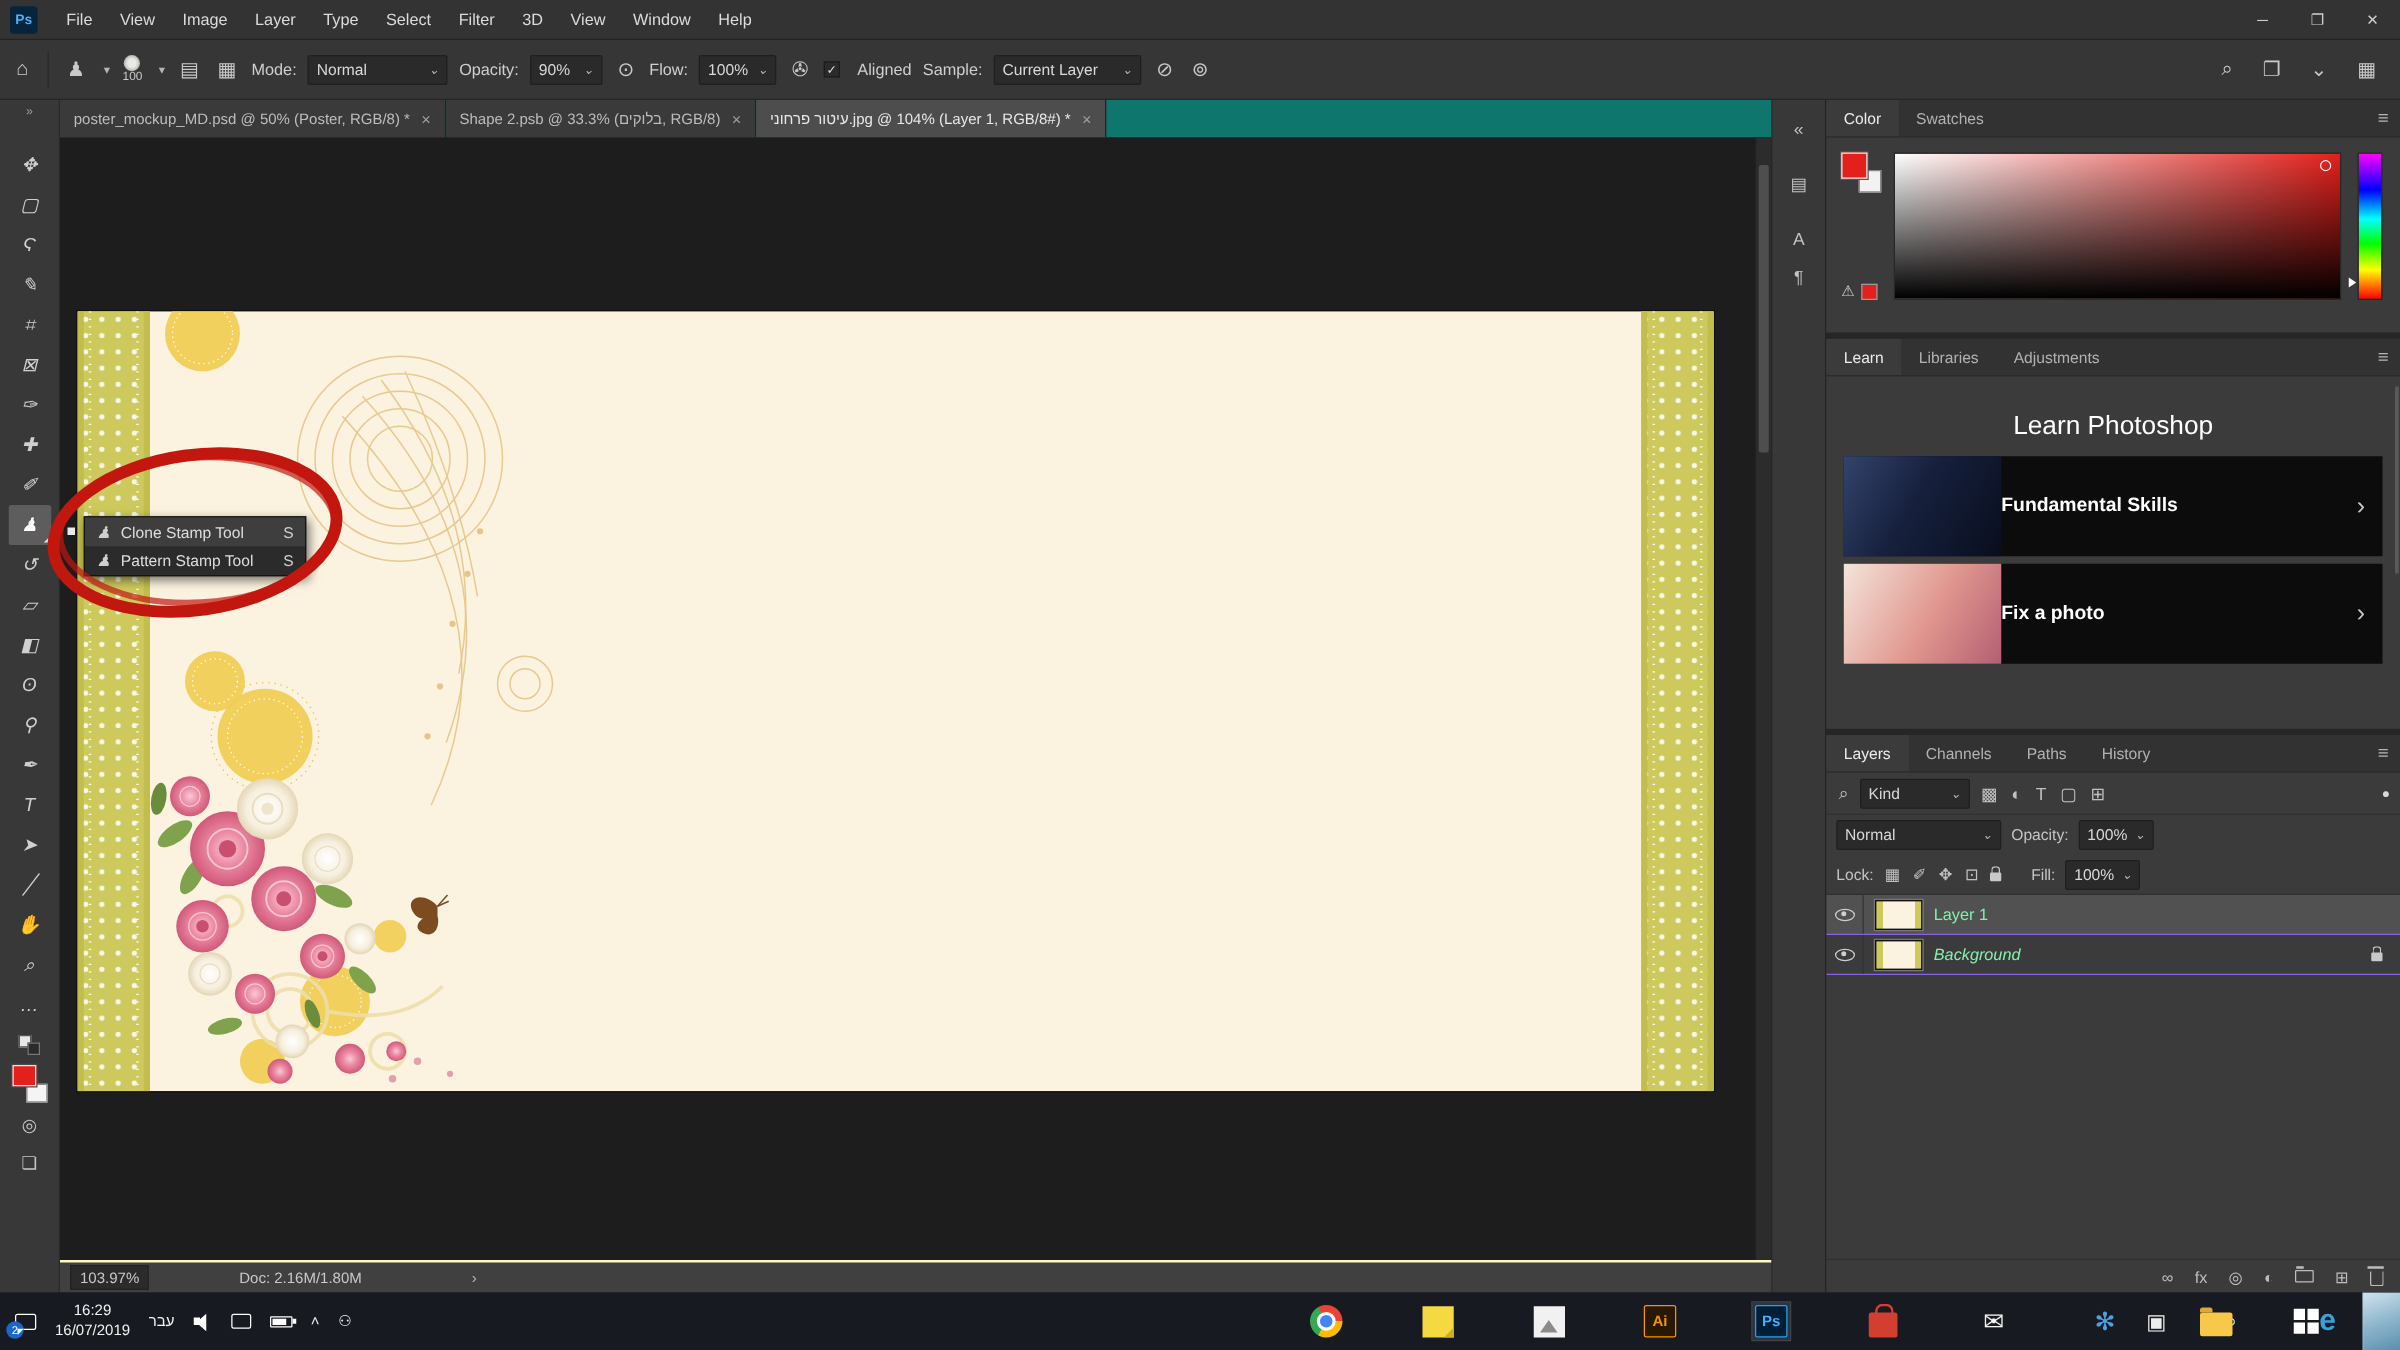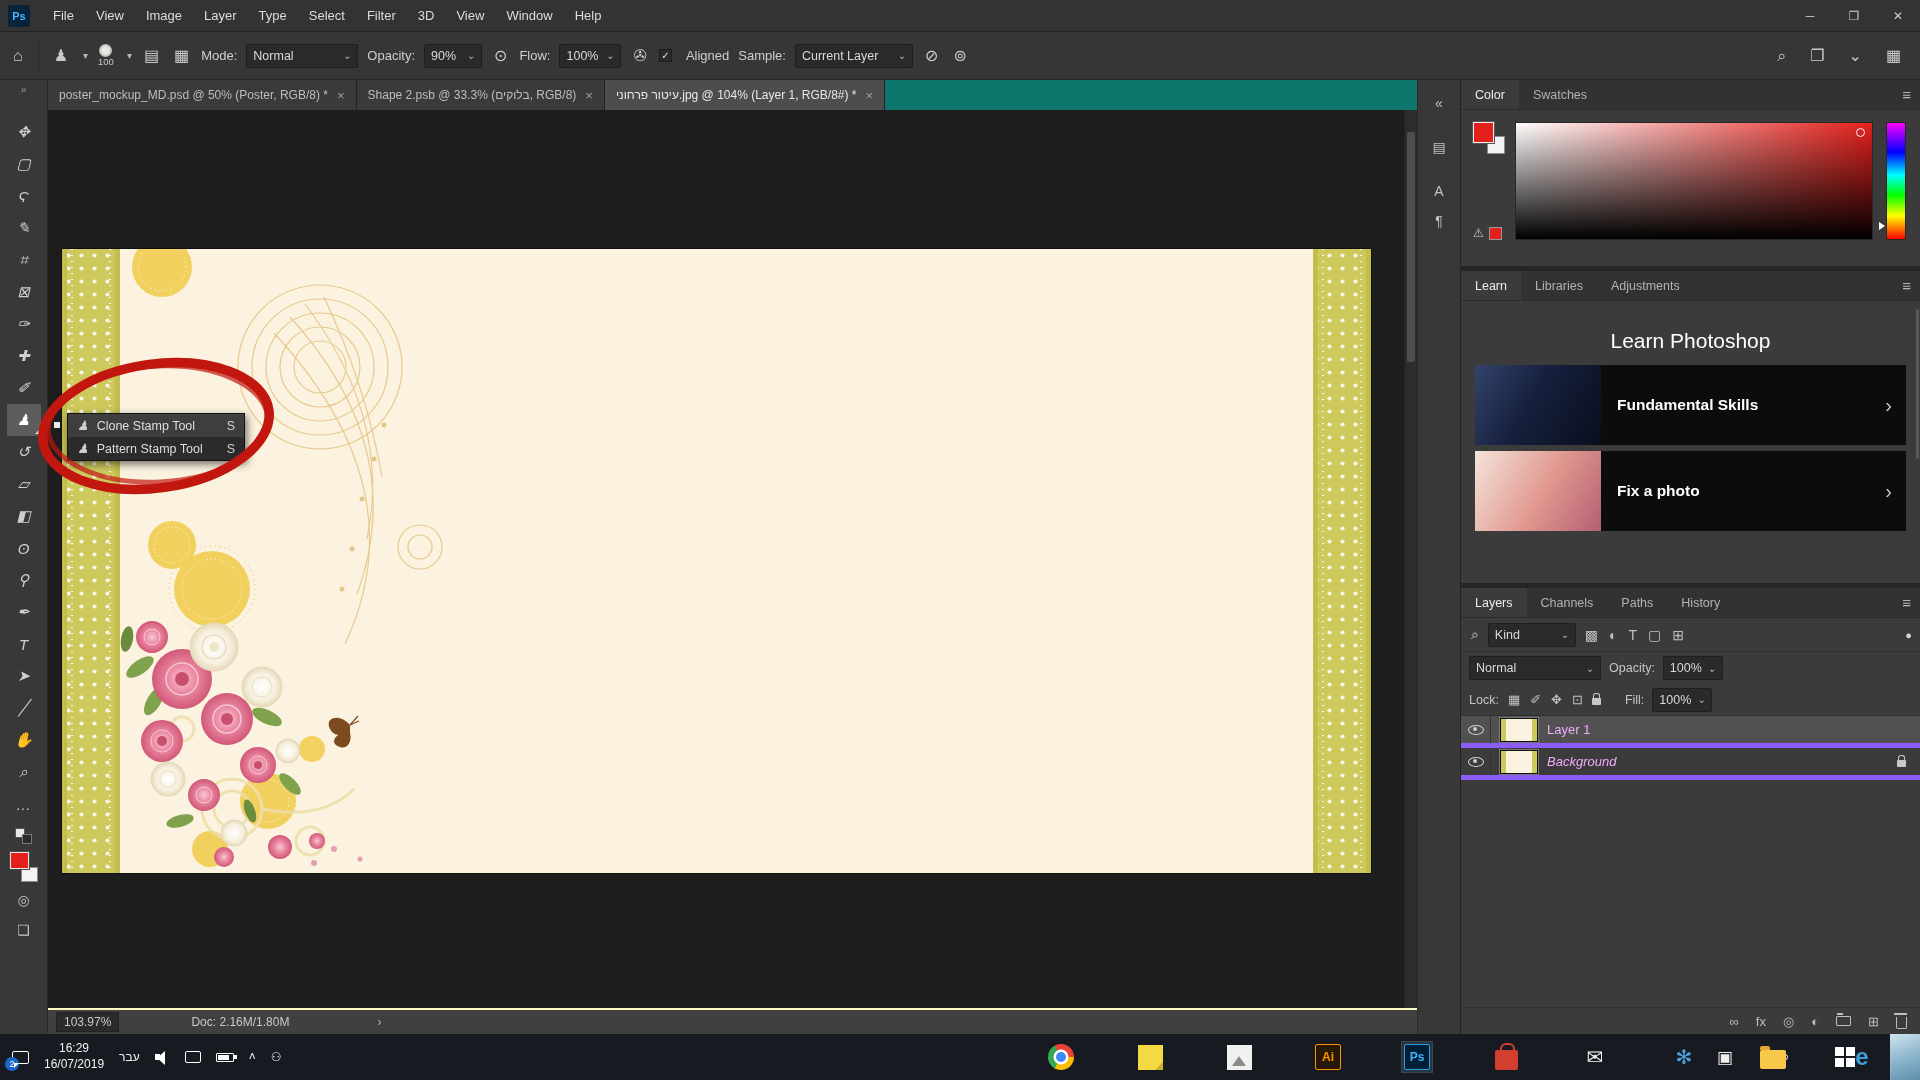--- a/index.html
+++ b/index.html
@@ -106,39 +106,39 @@
 
   
   .panel.learn{height:312px}
   .lbody{padding:6px 14px 0;text-align:center;height:282px;overflow:hidden}
   .ltitle{font-size:21px;color:#fff;font-weight:normal;margin:22px 0 12px}
   .lsub{font-size:15px;color:#dedede;line-height:1.35;margin:0 6px 24px}
   .card{height:80px;background:#0c0c0c;display:flex;align-items:center;margin-bottom:6px;text-align:left}
   .cthumb{width:126px;height:100%;flex:0 0 126px}
   .cthumb.t1{background:linear-gradient(120deg,#33436b 0%,#16203d 45%,#090e1d 100%)}
   .cthumb.t2{background:linear-gradient(120deg,#f4e4da 0%,#e0968e 55%,#b45f72 100%)}
-  .clabel{font-size:15.5px;font-weight:bold;color:#fff;margin-left:16px}
+  .clabel{font-size:15.5px;font-weight:bold;color:#fff;}
   .cchev{margin-left:auto;margin-right:14px;color:#c9c9c9;font-size:20px}
   .lscroll{position:absolute;right:1px;top:38px;width:3px;height:150px;background:#5a5a5a;border-radius:2px}
 
   
   .panel.layers{flex:1;display:flex;flex-direction:column}
   .lfilter{height:34px;display:flex;align-items:center;padding:0 8px;gap:7px;border-bottom:1px solid #303030;font-size:12.5px}
   .kindsel{width:88px}
   .ficon{font-size:14px;color:#c0c0c0;padding:0 2px}
   .ftoggle{margin-left:auto;font-size:11px;color:#d8d8d8}
   .lblend{height:32px;display:flex;align-items:center;padding:0 8px;gap:8px;font-size:12.5px;color:#c5c5c5}
   .blendsel{width:132px}
   .opsel{width:60px}
   .llock{height:32px;display:flex;align-items:center;padding:0 8px;gap:8px;font-size:12.5px;color:#c5c5c5;border-bottom:1px solid #303030}
   .lkicon{font-size:13px;color:#c0c0c0;padding:0 1px}
   .icon-lock{display:inline-block;width:9px;height:7px;background:#c9c9c9;border-radius:1px;position:relative;margin-top:4px}
   .icon-lock::before{content:"";position:absolute;left:1px;top:-5px;width:5px;height:5px;border:1.5px solid #c9c9c9;border-bottom:none;border-radius:3px 3px 0 0}
   .llist{flex:1;overflow:hidden}
-  .lrow{height:32px;display:flex;align-items:center;border-bottom:5px solid #8b5cf6;font-size:13px;color:#f0abfc}
+  .lrow{height:32px;display:flex;align-items:center;border-bottom:1px solid #8b5cf6;font-size:13px;color:#86efac}
   .lrow.sel{background:#515151}
   .eyecell{width:30px;height:100%;border-right:1px solid #333;display:flex;align-items:center;justify-content:center;flex:0 0 30px}
   .icon-eye{width:16px;height:10px;border:1.5px solid #cfcfcf;border-radius:70% 70%;position:relative}
   .icon-eye::after{content:"";position:absolute;left:4px;top:1.5px;width:4px;height:4px;border-radius:50%;background:#cfcfcf}
   .lthumb{width:38px;height:24px;margin:0 9px;border:1px solid #111;outline:1px solid #777;flex:0 0 38px;
     background:linear-gradient(90deg,var(--olive) 0 14%,var(--cream) 14% 86%,var(--olive) 86%)}
   .bgname{font-style:italic}
   .rowlock{margin-left:auto;margin-right:14px}
   .lbottom{height:27px;border-top:1px solid #303030;display:flex;align-items:center;justify-content:flex-end;
     gap:17px;padding-right:13px;color:#bdbdbd;font-size:13px}

